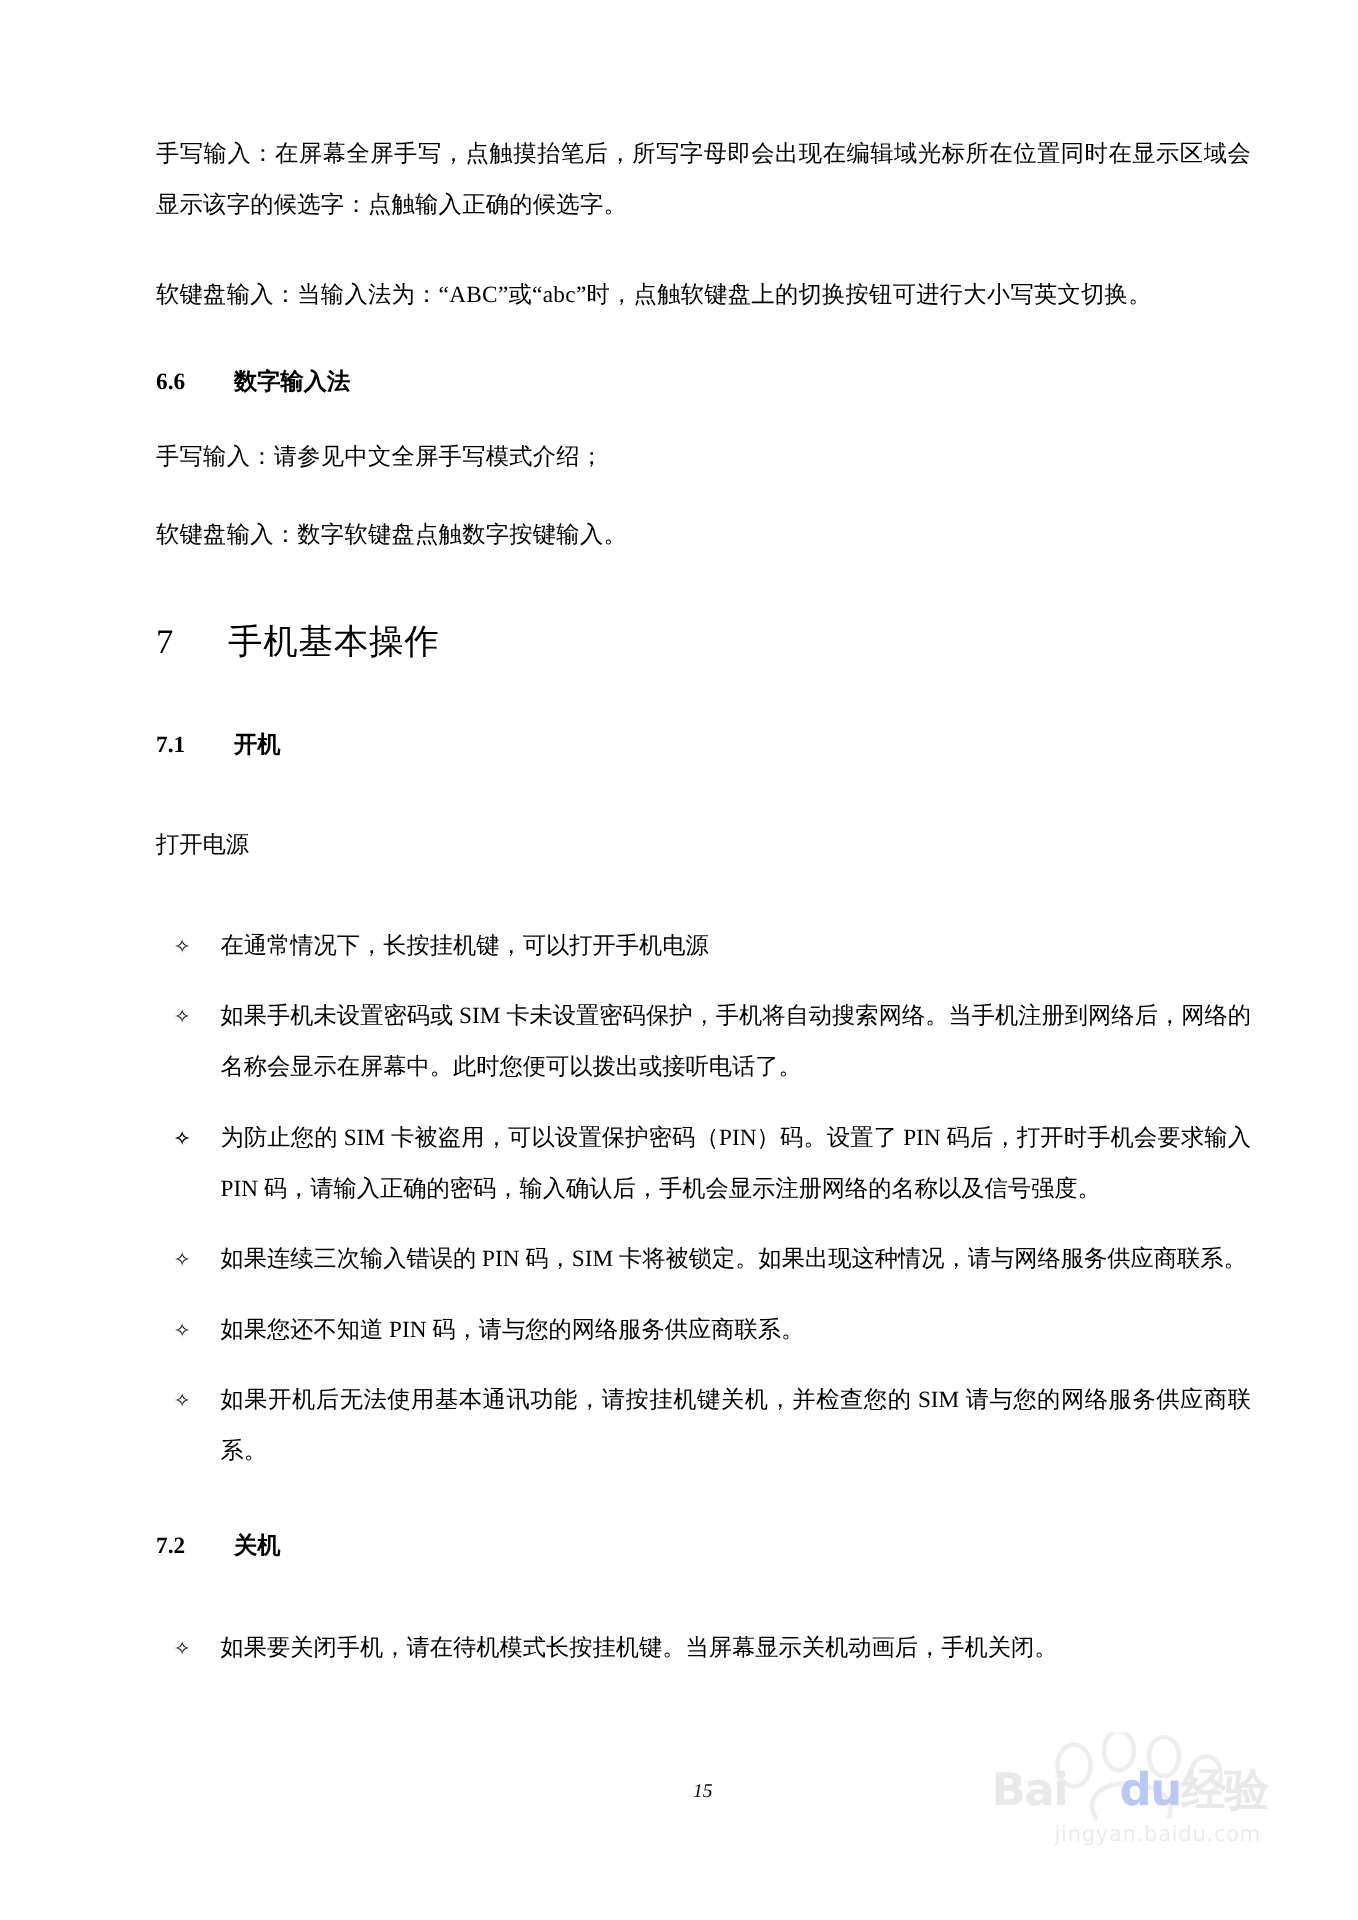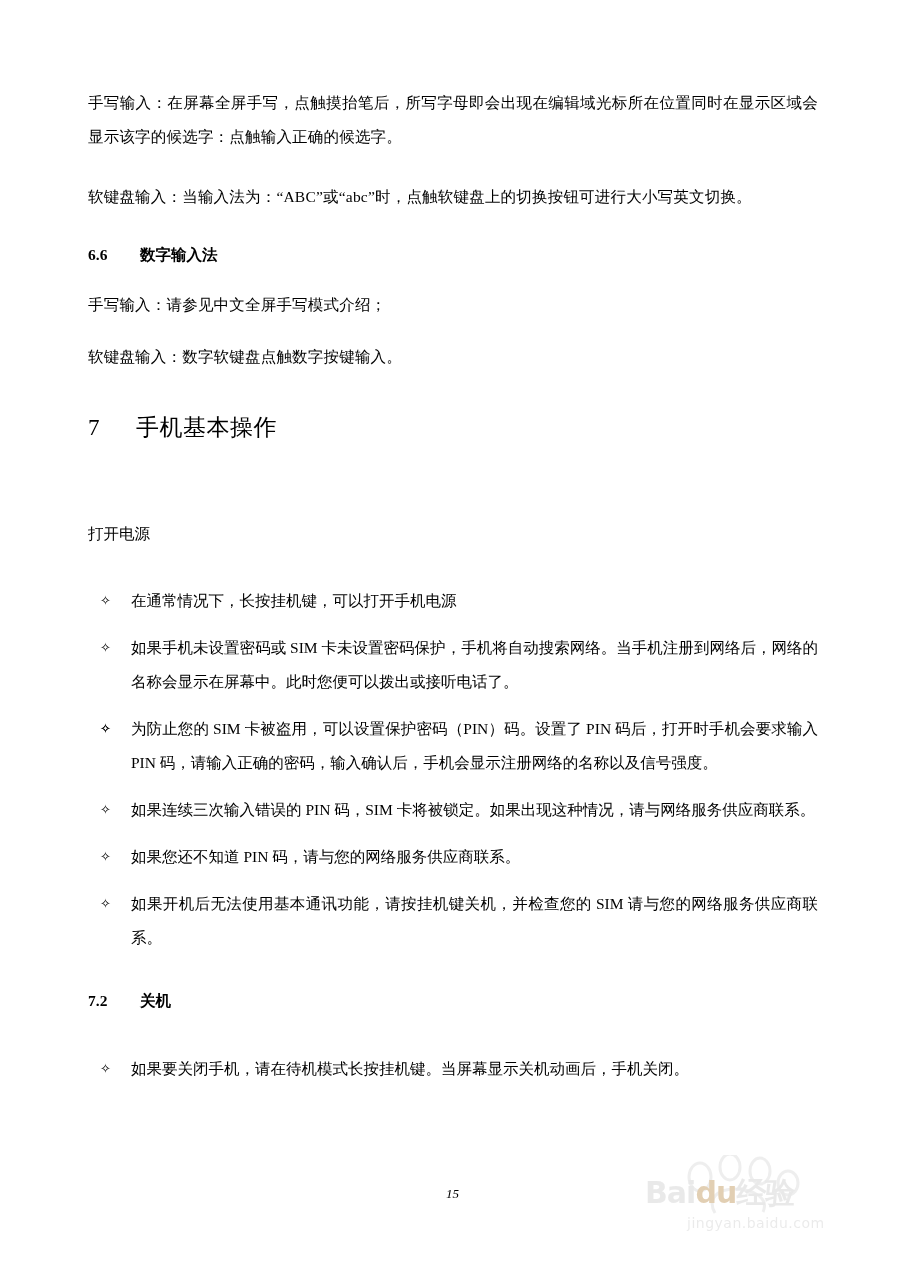--- a/index.html
+++ b/index.html
@@ -10,21 +10,21 @@
   body {
     width: 905px;
     height: 1280px;
     position: relative;
     font-family: "Liberation Serif", "DejaVu Serif", serif;
     color: #000000;
     overflow: hidden;
   }
   .page {
     position: absolute;
-    left: 0; top: 0;
+    left: 16px; top: 0;
     width: 780px;
     height: 1280px;
     background: #fff;
   }
   .content {
     position: absolute;
     left: 88px;
     top: 86px;
     width: 730px;
   }
@@ -113,21 +113,22 @@
     position: absolute;
     left: 0;
     top: 18px;
     font-family: "DejaVu Sans", sans-serif;
     font-size: 30px;
     font-weight: bold;
     color: #b9b9b9;
     letter-spacing: -1px;
   }
   .wm-text .red {
-    color: #a16207;
+    color: #1d4ed8;
+    margin-left: 35px;
   }
   .wm-sub {
     position: absolute;
     left: 42px;
     top: 60px;
     font-family: "DejaVu Sans", sans-serif;
     font-size: 14px;
     color: #bdbdbd;
     letter-spacing: 0.5px;
   }
@@ -167,20 +168,23 @@
     <p class="body-text">软键盘输入：数字软键盘点触数字按键输入。</p>
 
     <div class="gap-lg"></div>
 
     <h2 class="chapter-heading">
       <span class="num">7</span><span>手机基本操作</span>
     </h2>
 
     <div class="gap-lg"></div>
 
+    <h3 class="sub-heading">
+      <span class="num">7.1</span><span>开机</span>
+    </h3>
 
     <div class="gap-sm"></div>
 
     <p class="plain-line">打开电源</p>
 
     <div class="gap-sm"></div>
 
     <ul class="bullet-list">
       <li><span class="marker">✧</span><span>在通常情况下，长按挂机键，可以打开手机电源</span></li>
       <li><span class="marker">✧</span><span>如果手机未设置密码或 SIM 卡未设置密码保护，手机将自动搜索网络。当手机注册到网络后，网络的名称会显示在屏幕中。此时您便可以拨出或接听电话了。</span></li>

